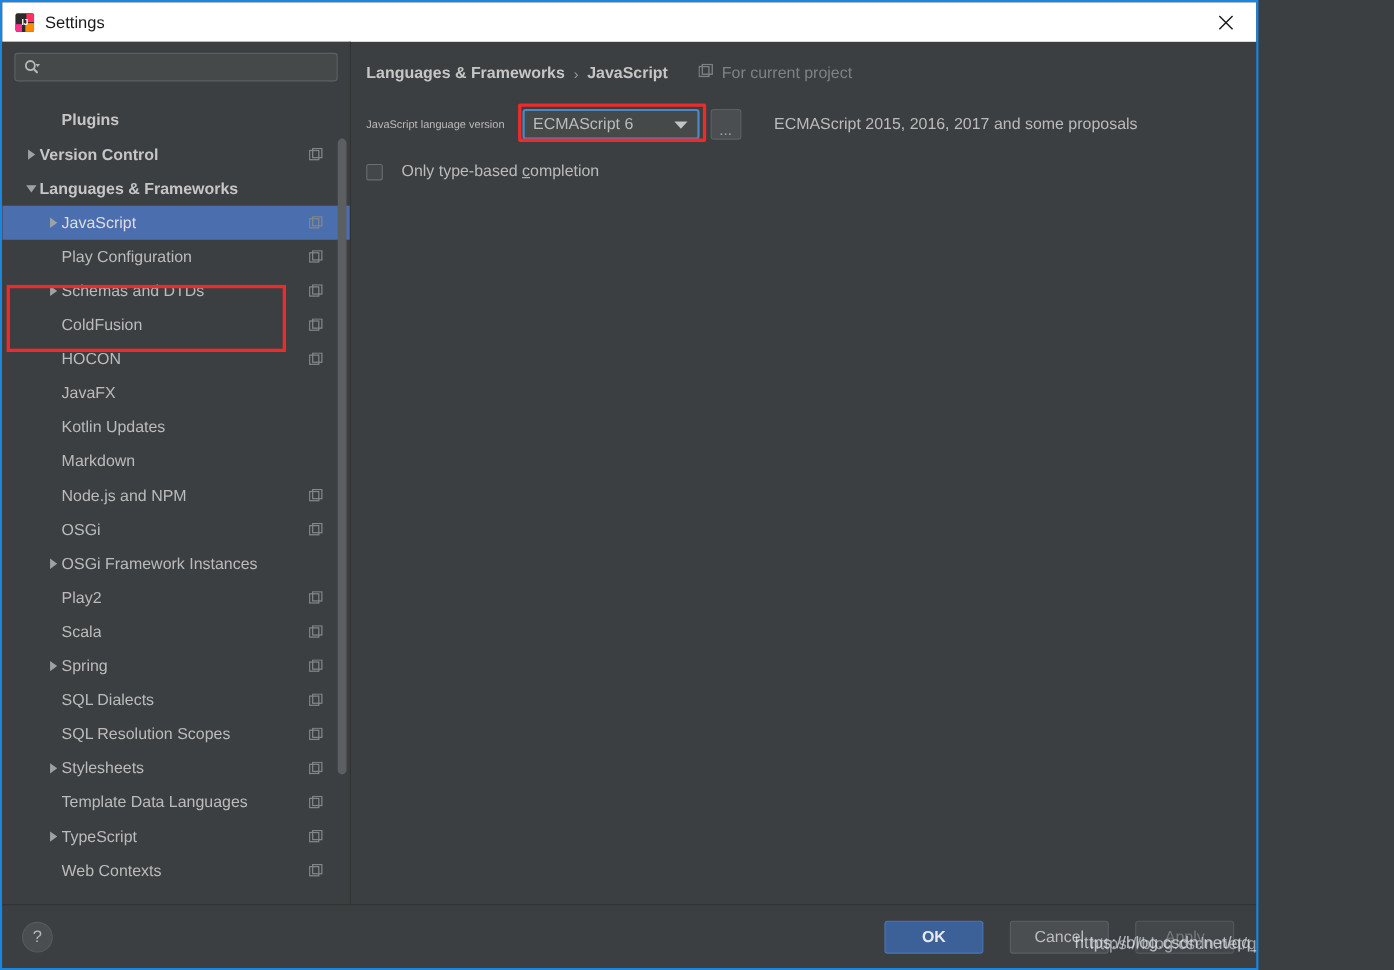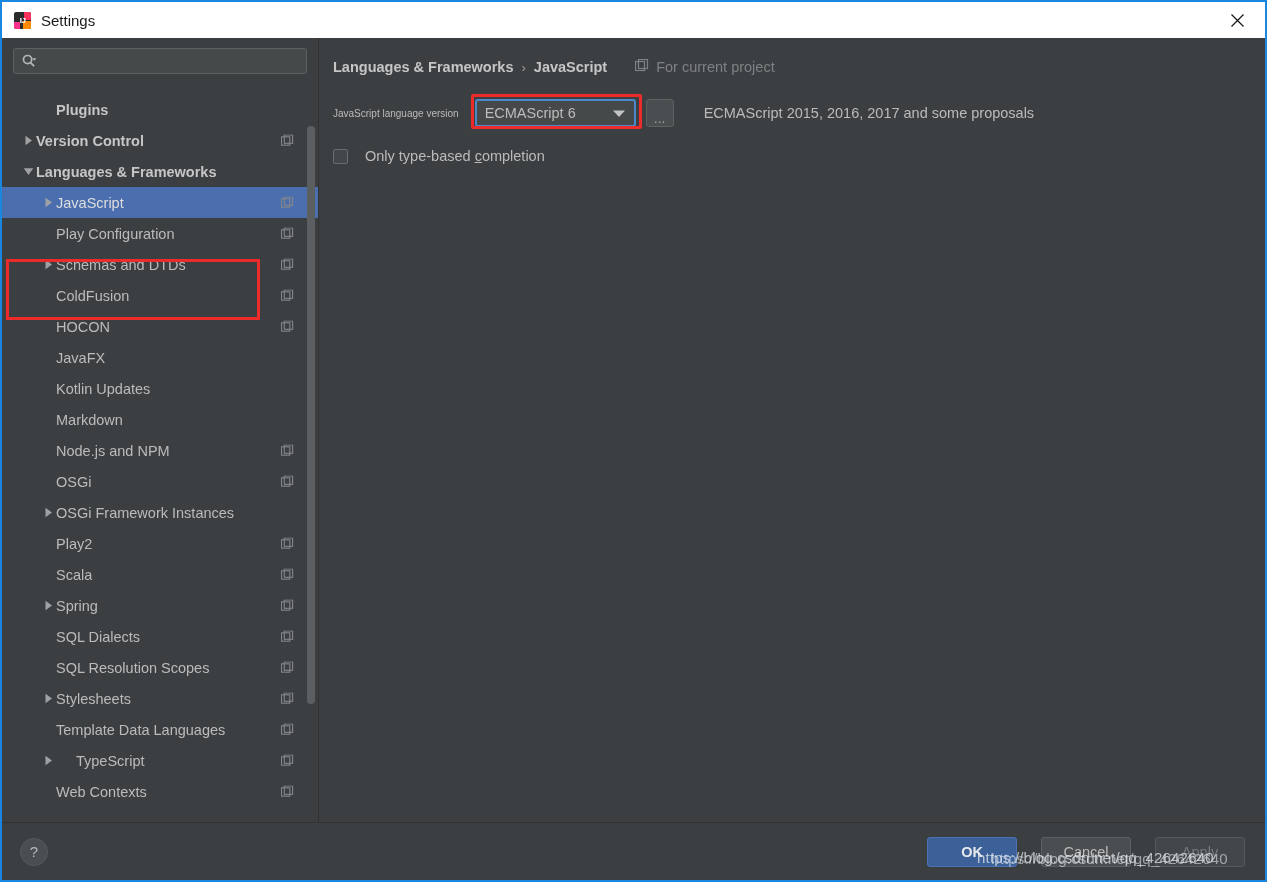--- a/index.html
+++ b/index.html
@@ -7,21 +7,21 @@
   html, body {
     width: 1267px;
     height: 882px;
     overflow: hidden;
     background: #3c3f41;
     font-family: "Liberation Sans", sans-serif;
   }
 
   #window {
     position: relative;
-    width: 1267px;
+    width: 1144px;
     height: 882px;
     border: 2px solid #1a86e0;
     background: #3c3f41;
     display: flex;
     flex-direction: column;
     overflow: hidden;
   }
 
   
   #titlebar {
@@ -618,21 +618,21 @@
             <div class="tree-row" style="padding-left: 38px;">
               <span class="tree-arrow"></span>
               <span class="tree-label">Template Data Languages</span>
               <span class="tree-badge">
                 <svg width="13" height="13" viewBox="0 0 14 14">
                   <rect x="0.5" y="2.5" width="9" height="9" stroke="#84878a" stroke-width="1.2" fill="none"></rect>
                   <rect x="3.5" y="0.5" width="9" height="9" stroke="#84878a" stroke-width="1.2" fill="none"></rect>
                 </svg>
               </span>
             </div>
-            <div class="tree-row" style="padding-left: 38px; gap: 20px;">
+            <div class="tree-row" style="padding-left: 38px;">
               <span class="tree-arrow">
                 <svg width="9" height="11" viewBox="0 0 9 11">
                   <path d="M1.5 0.8 L8 5.5 L1.5 10.2 Z" fill="#9fa2a4"></path>
                 </svg>
               </span>
               <span class="tree-label">TypeScript</span>
               <span class="tree-badge">
                 <svg width="13" height="13" viewBox="0 0 14 14">
                   <rect x="0.5" y="2.5" width="9" height="9" stroke="#84878a" stroke-width="1.2" fill="none"></rect>
                   <rect x="3.5" y="0.5" width="9" height="9" stroke="#84878a" stroke-width="1.2" fill="none"></rect>

